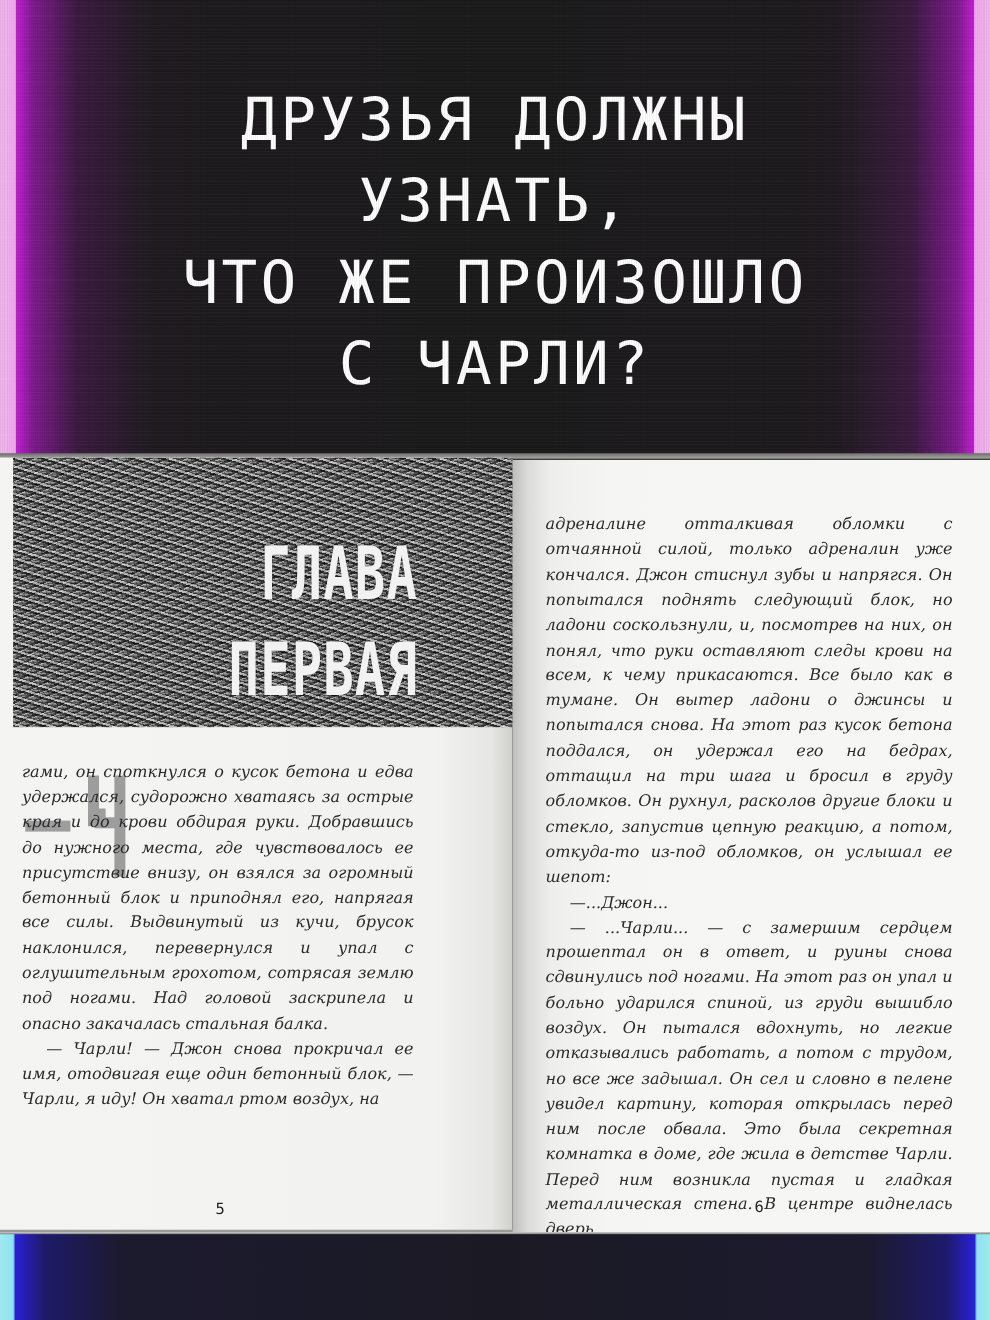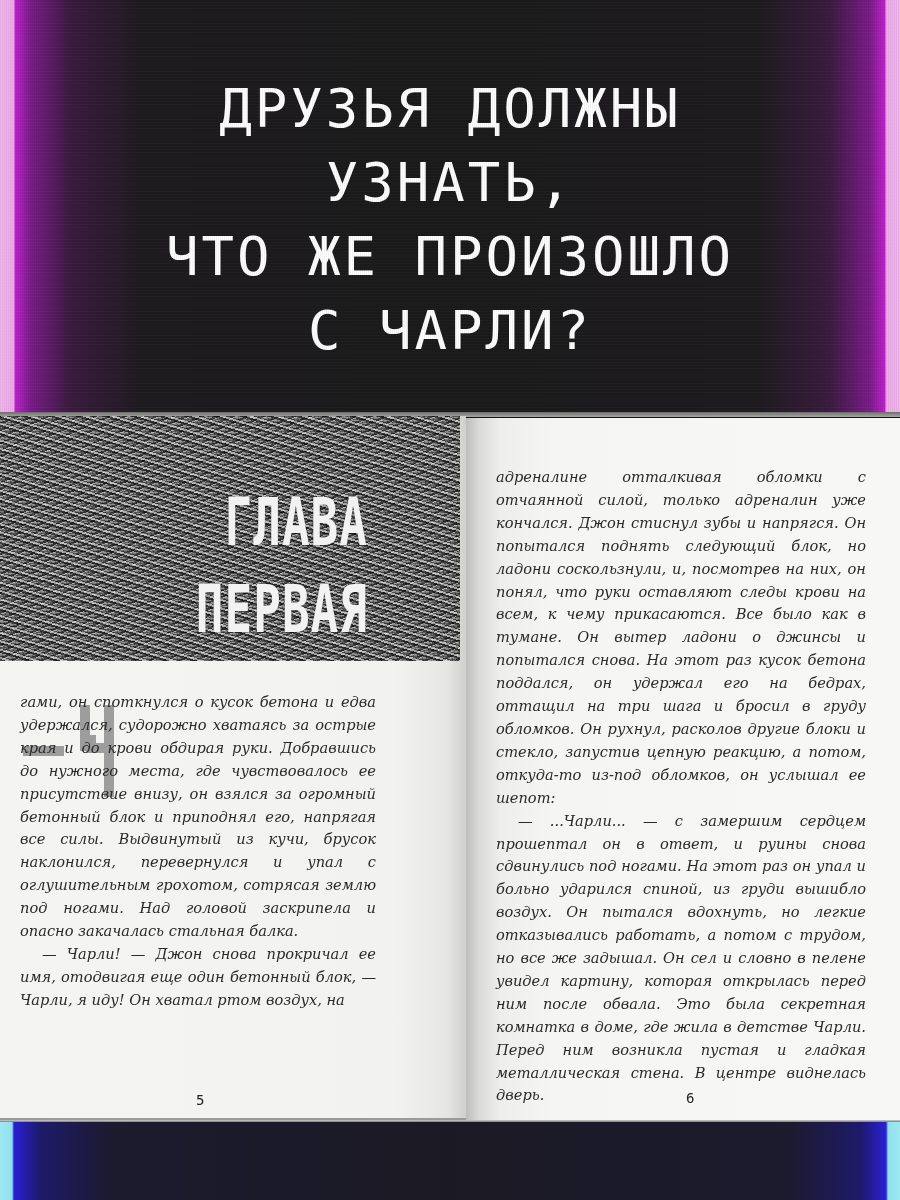--- a/index.html
+++ b/index.html
@@ -61,21 +61,21 @@
     position: absolute; left: 0; top: 0; width: 900px; height: 5px;
     background: linear-gradient(#6d6d6b, #a8a8a6);
   }
   .book-edge-bottom {
     position: absolute; left: 0; bottom: 0; width: 900px; height: 4px;
     background: linear-gradient(#cfcfcd, #2a2a2a);
   }
 
   
   .static-block {
-    position: absolute; left: 0; top: 0; width: 460px; height: 245px;
+    position: absolute; left: 12px; top: 0; width: 460px; height: 245px;
     background-color: #7c7c7c;
     background-image:
       repeating-linear-gradient(17deg, rgba(0,0,0,0.55) 0 2px, rgba(255,255,255,0.45) 2px 4px, rgba(0,0,0,0.35) 4px 5px, transparent 5px 8px),
       repeating-linear-gradient(-23deg, rgba(255,255,255,0.35) 0 1px, rgba(0,0,0,0.45) 1px 3px, transparent 3px 6px),
       repeating-linear-gradient(0deg, rgba(255,255,255,0.18) 0 1px, rgba(0,0,0,0.25) 1px 2px, transparent 2px 3px),
       repeating-linear-gradient(71deg, rgba(0,0,0,0.3) 0 1px, transparent 1px 4px);
   }
   .chapter-title {
     position: absolute; right: 92px; top: 62px;
     color: #f2f2f2; text-align: right;
@@ -151,20 +151,21 @@
       <p>гами, он споткнулся о кусок бетона и едва удержался, судорожно хватаясь за острые края и до крови обдирая руки. Добравшись до нужного места, где чувствовалось ее присутствие внизу, он взялся за огромный бетонный блок и приподнял его, напрягая все силы. Выдвинутый из кучи, брусок наклонился, перевернулся и упал с оглушительным грохотом, сотрясая землю под ногами. Над головой заскрипела и опасно закачалась стальная балка.</p>
       <p class="indent">— Чарли! — Джон снова прокричал ее имя, отодвигая еще один бетонный блок, — Чарли, я иду! Он хватал ртом воздух, на</p>
     </div>
 
     <div class="page-number">5</div>
   </article>
 
   <article class="page page-right">
     <div class="text right-text">
       <p>адреналине отталкивая обломки с отчаянной силой, только адреналин уже кончался. Джон стиснул зубы и напрягся. Он попытался поднять следующий блок, но ладони соскользнули, и, посмотрев на них, он понял, что руки оставляют следы крови на всем, к чему прикасаются. Все было как в тумане. Он вытер ладони о джинсы и попытался снова. На этот раз кусок бетона поддался, он удержал его на бедрах, оттащил на три шага и бросил в груду обломков. Он рухнул, расколов другие блоки и стекло, запустив цепную реакцию, а потом, откуда-то из-под обломков, он услышал ее шепот:</p>
+      <p class="indent">—...Джон...</p>
       <p class="indent">— ...Чарли... — с замершим сердцем прошептал он в ответ, и руины снова сдвинулись под ногами. На этот раз он упал и больно ударился спиной, из груди вышибло воздух. Он пытался вдохнуть, но легкие отказывались работать, а потом с трудом, но все же задышал. Он сел и словно в пелене увидел картину, которая открылась перед ним после обвала. Это была секретная комнатка в доме, где жила в детстве Чарли. Перед ним возникла пустая и гладкая металлическая стена. В центре виднелась дверь.</p>
     </div>
     <div class="page-number">6</div>
   </article>
 
   <div class="book-edge-bottom"></div>
 </section>
 
 <section class="banner-bottom"></section>
 

